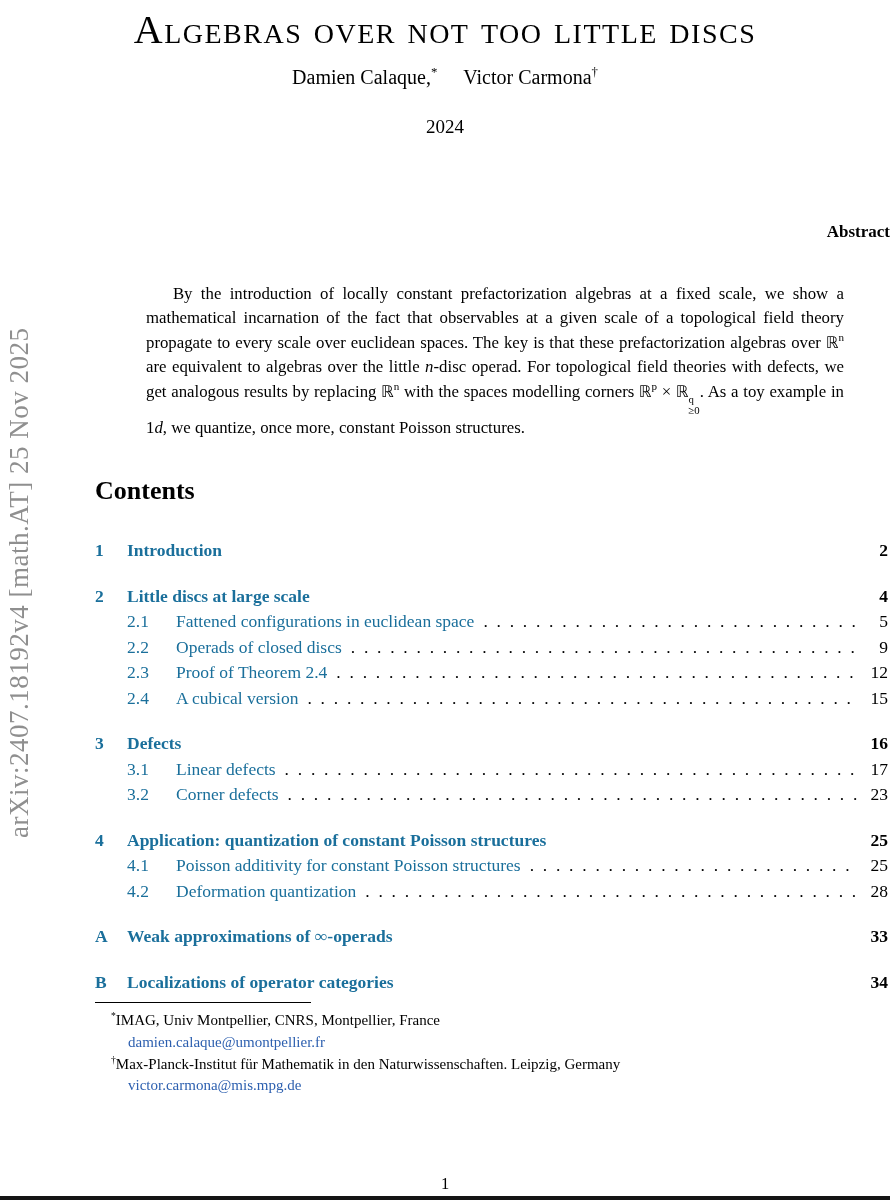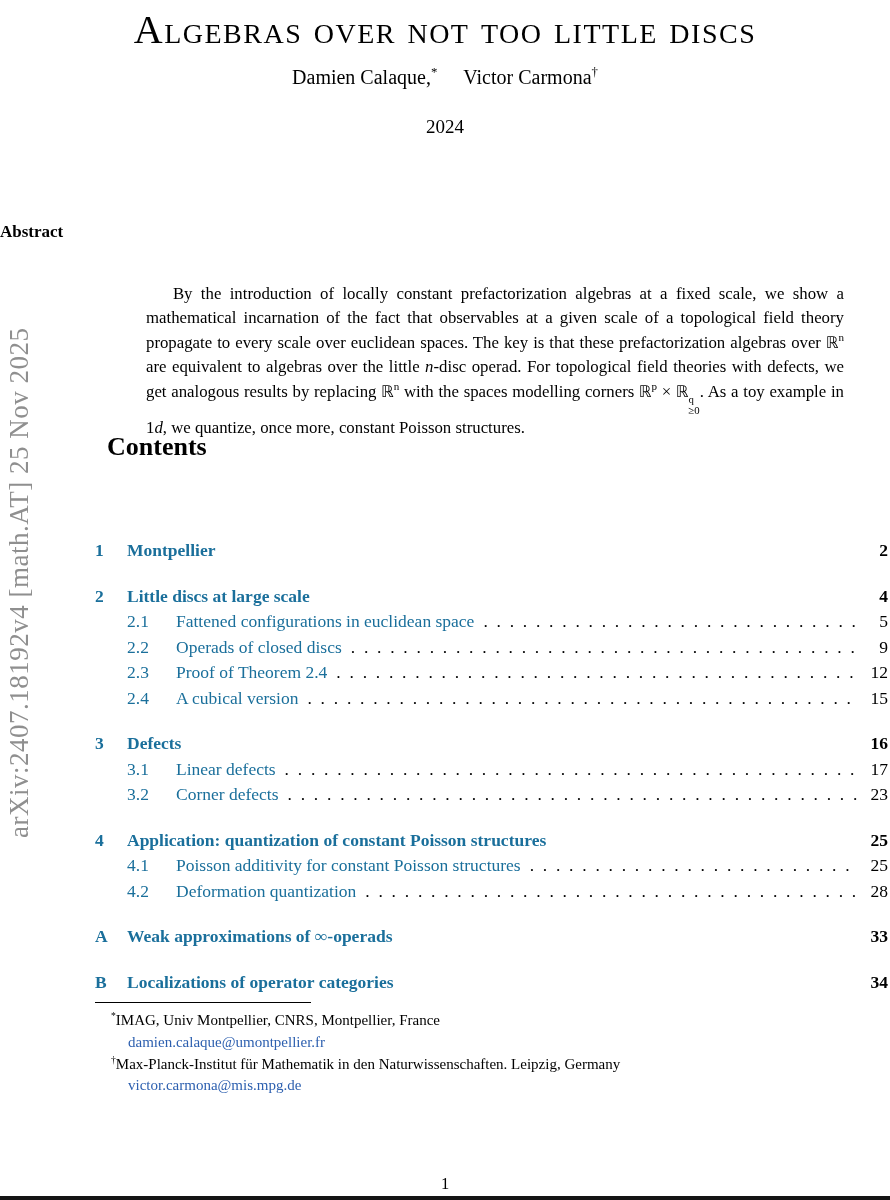--- a/index.html
+++ b/index.html
@@ -34,38 +34,38 @@
   .authors .author + .author { margin-left: 26px; }
   sup.mark { font-size: 64%; vertical-align: super; line-height: 0; }
   .date {
     position: absolute; top: 116px; left: 0; right: 0;
     text-align: center; font-size: 19px;
   }
 
   
   .abstract-head {
     position: absolute; top: 222px; left: 0; right: 0;
-    text-align: left; font-weight: bold; font-size: 17px;
+    text-align: right; font-weight: bold; font-size: 17px;
   }
   .abstract-body {
     position: absolute; top: 254px; left: 146px; width: 698px;
     font-size: 16.8px; line-height: 24.4px;
     text-align: justify; text-indent: 1.6em; margin-top: 28px;
   }
   .abstract-body sup { font-size: 66%; line-height: 0; }
   .bb { font-family: "DejaVu Sans", sans-serif; font-size: 94%; }
   .stack {
     display: inline-flex; flex-direction: column; align-items: flex-start;
     font-size: 64%; line-height: 1.05; vertical-align: -0.55em; text-indent: 0;
   }
 
   
   .contents-head {
-    position: absolute; top: 432px; left: 95px;
-    font-weight: bold; font-size: 26px; margin-left: 12px;
+    position: absolute; top: 476px; left: 95px;
+    font-weight: bold; font-size: 26px;
   }
   .toc {
     position: absolute; top: 538px; left: 95px; width: 793px;
     font-size: 17.5px;
   }
   .toc-row {
     display: flex; align-items: baseline;
     line-height: 25.5px; color: var(--toc-color);
   }
   .toc-row.sec { font-weight: bold; margin-top: 20px; }
@@ -134,21 +134,21 @@
         <span>q</span>
         <span>≥0</span>
       </span><span>. As a toy example in 1</span><i>d</i><span>, we quantize, once more, constant Poisson structures.</span></p>
 
   <div class="contents-head">Contents</div>
 
   <div class="toc">
 
     <div class="toc-row sec">
       <span class="toc-num">1</span>
-      <span class="toc-title">Montpellier</span>
+      <span class="toc-title">Introduction</span>
       <span class="toc-fill"></span>
       <span class="toc-page">2</span>
     </div>
 
     <div class="toc-row sec">
       <span class="toc-num">2</span>
       <span class="toc-title">Little discs at large scale</span>
       <span class="toc-fill"></span>
       <span class="toc-page">4</span>
     </div>

